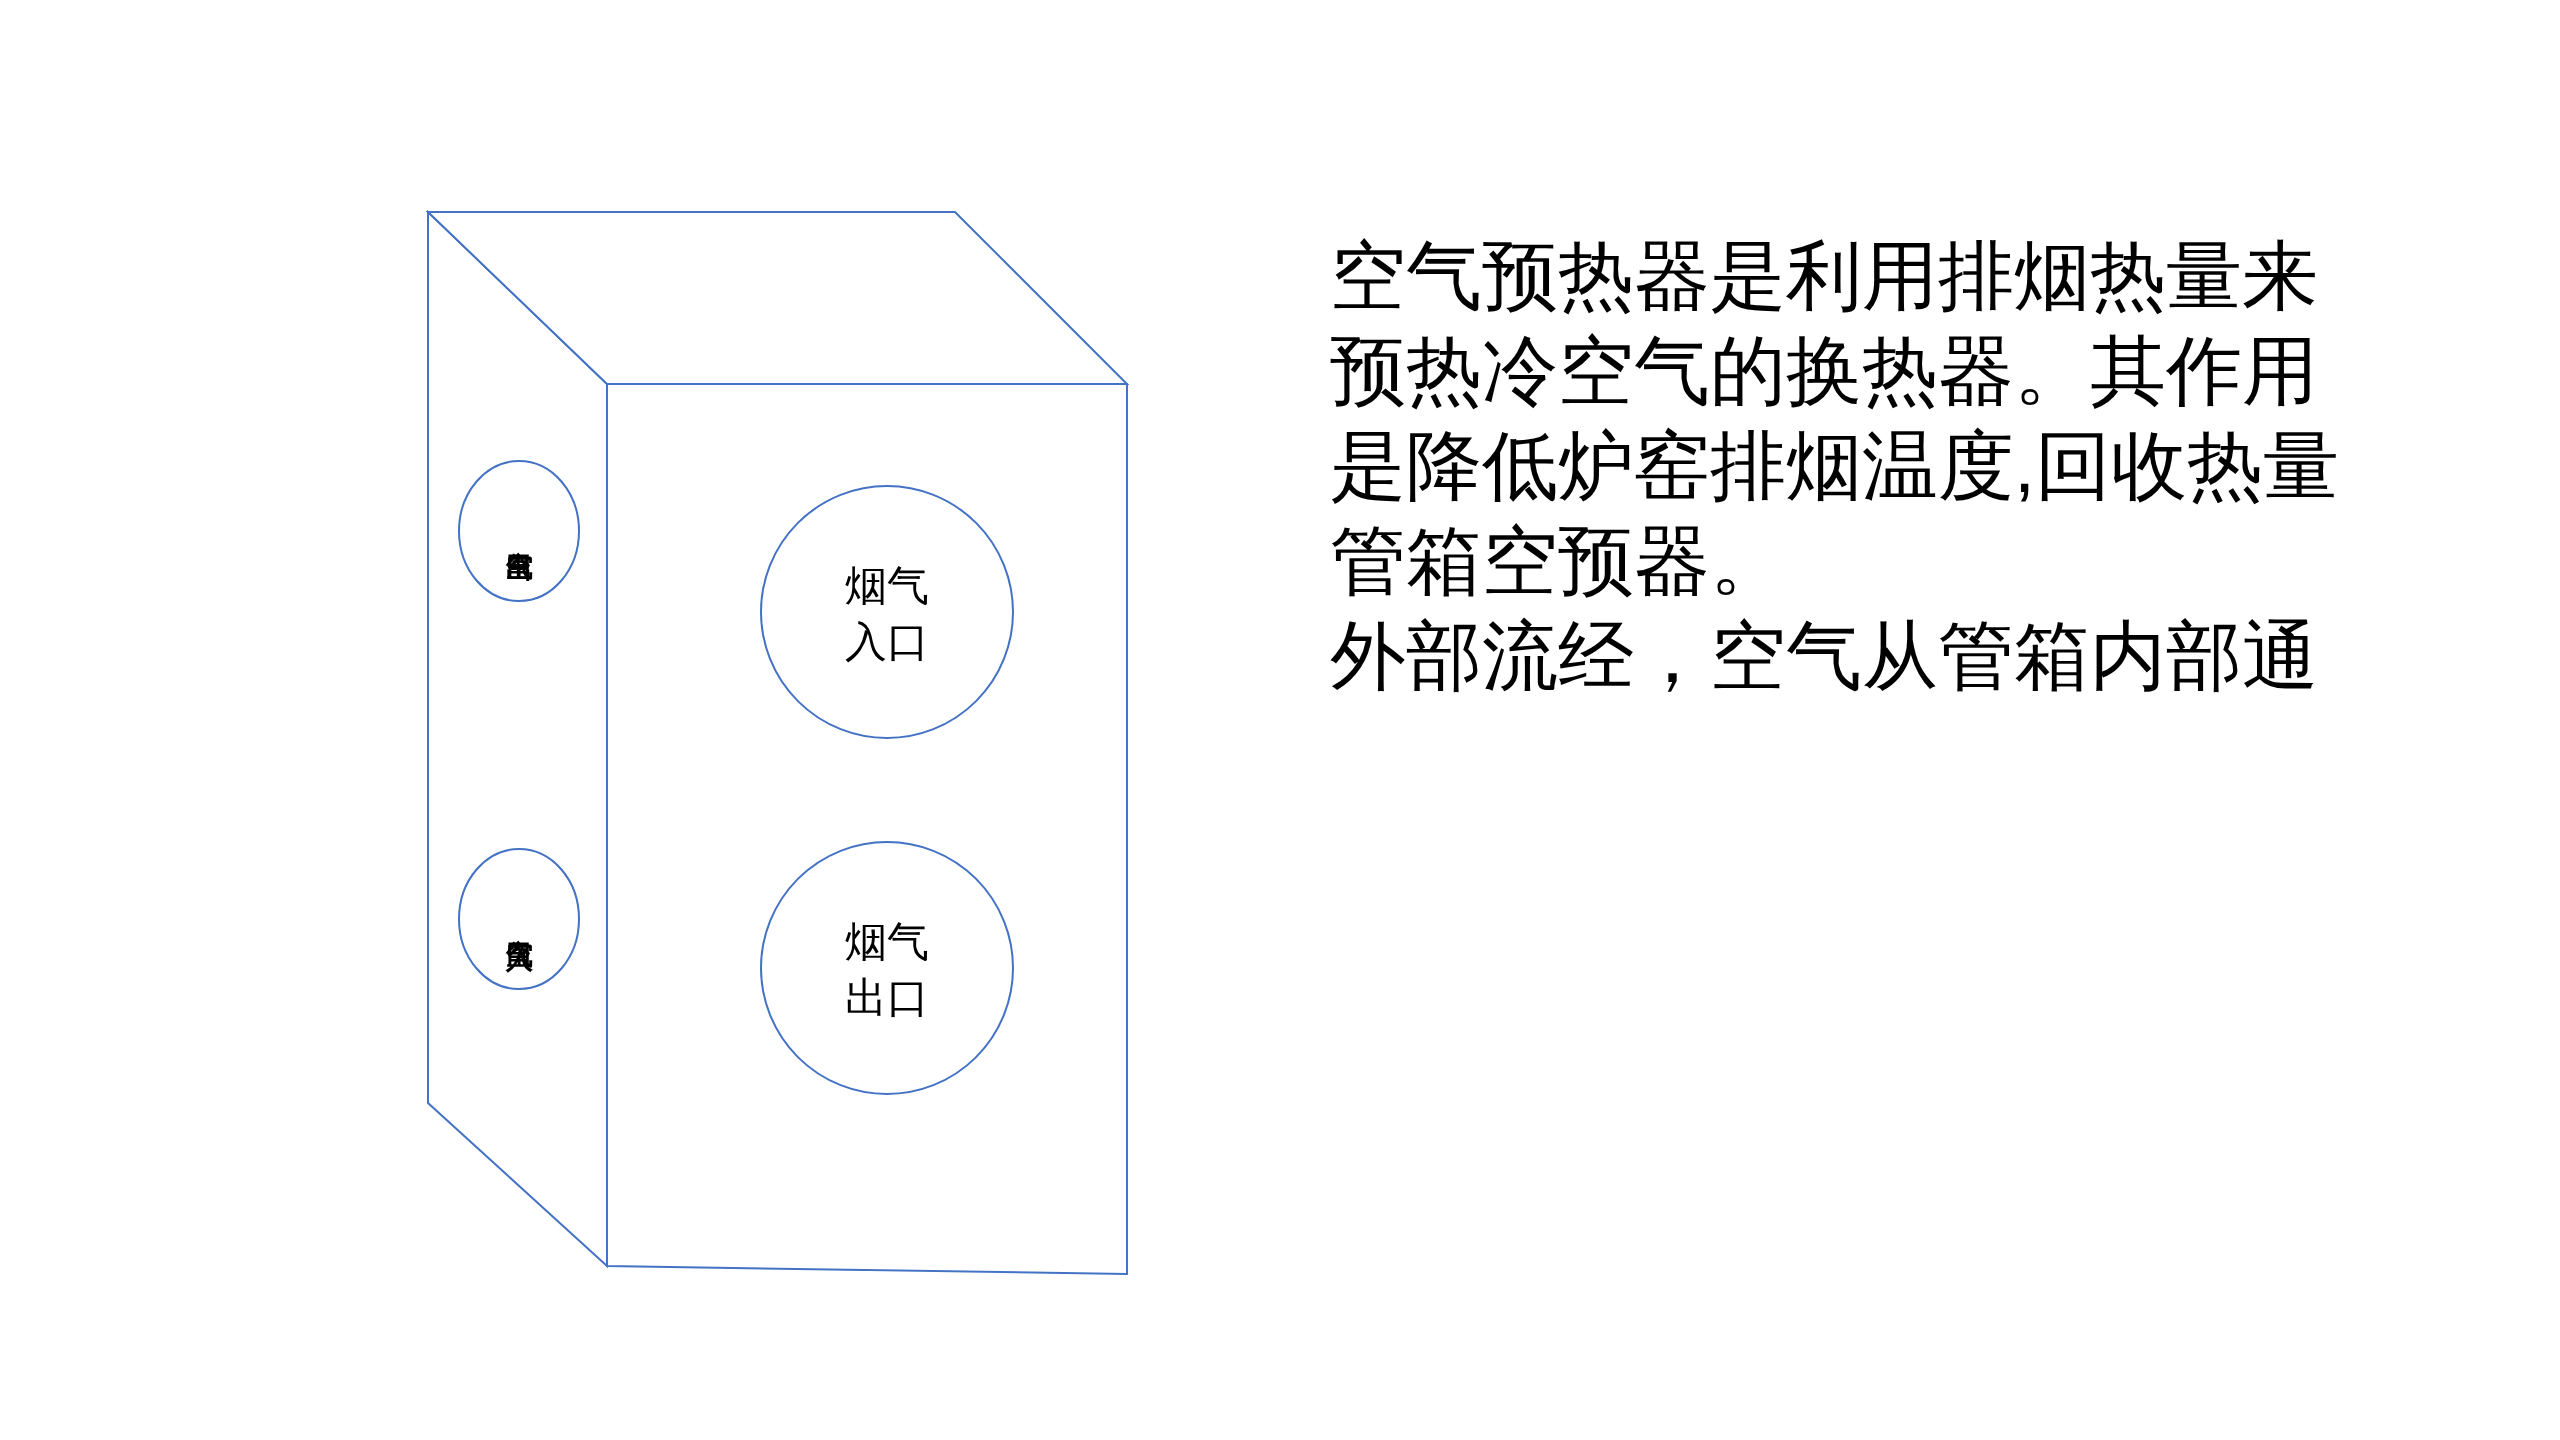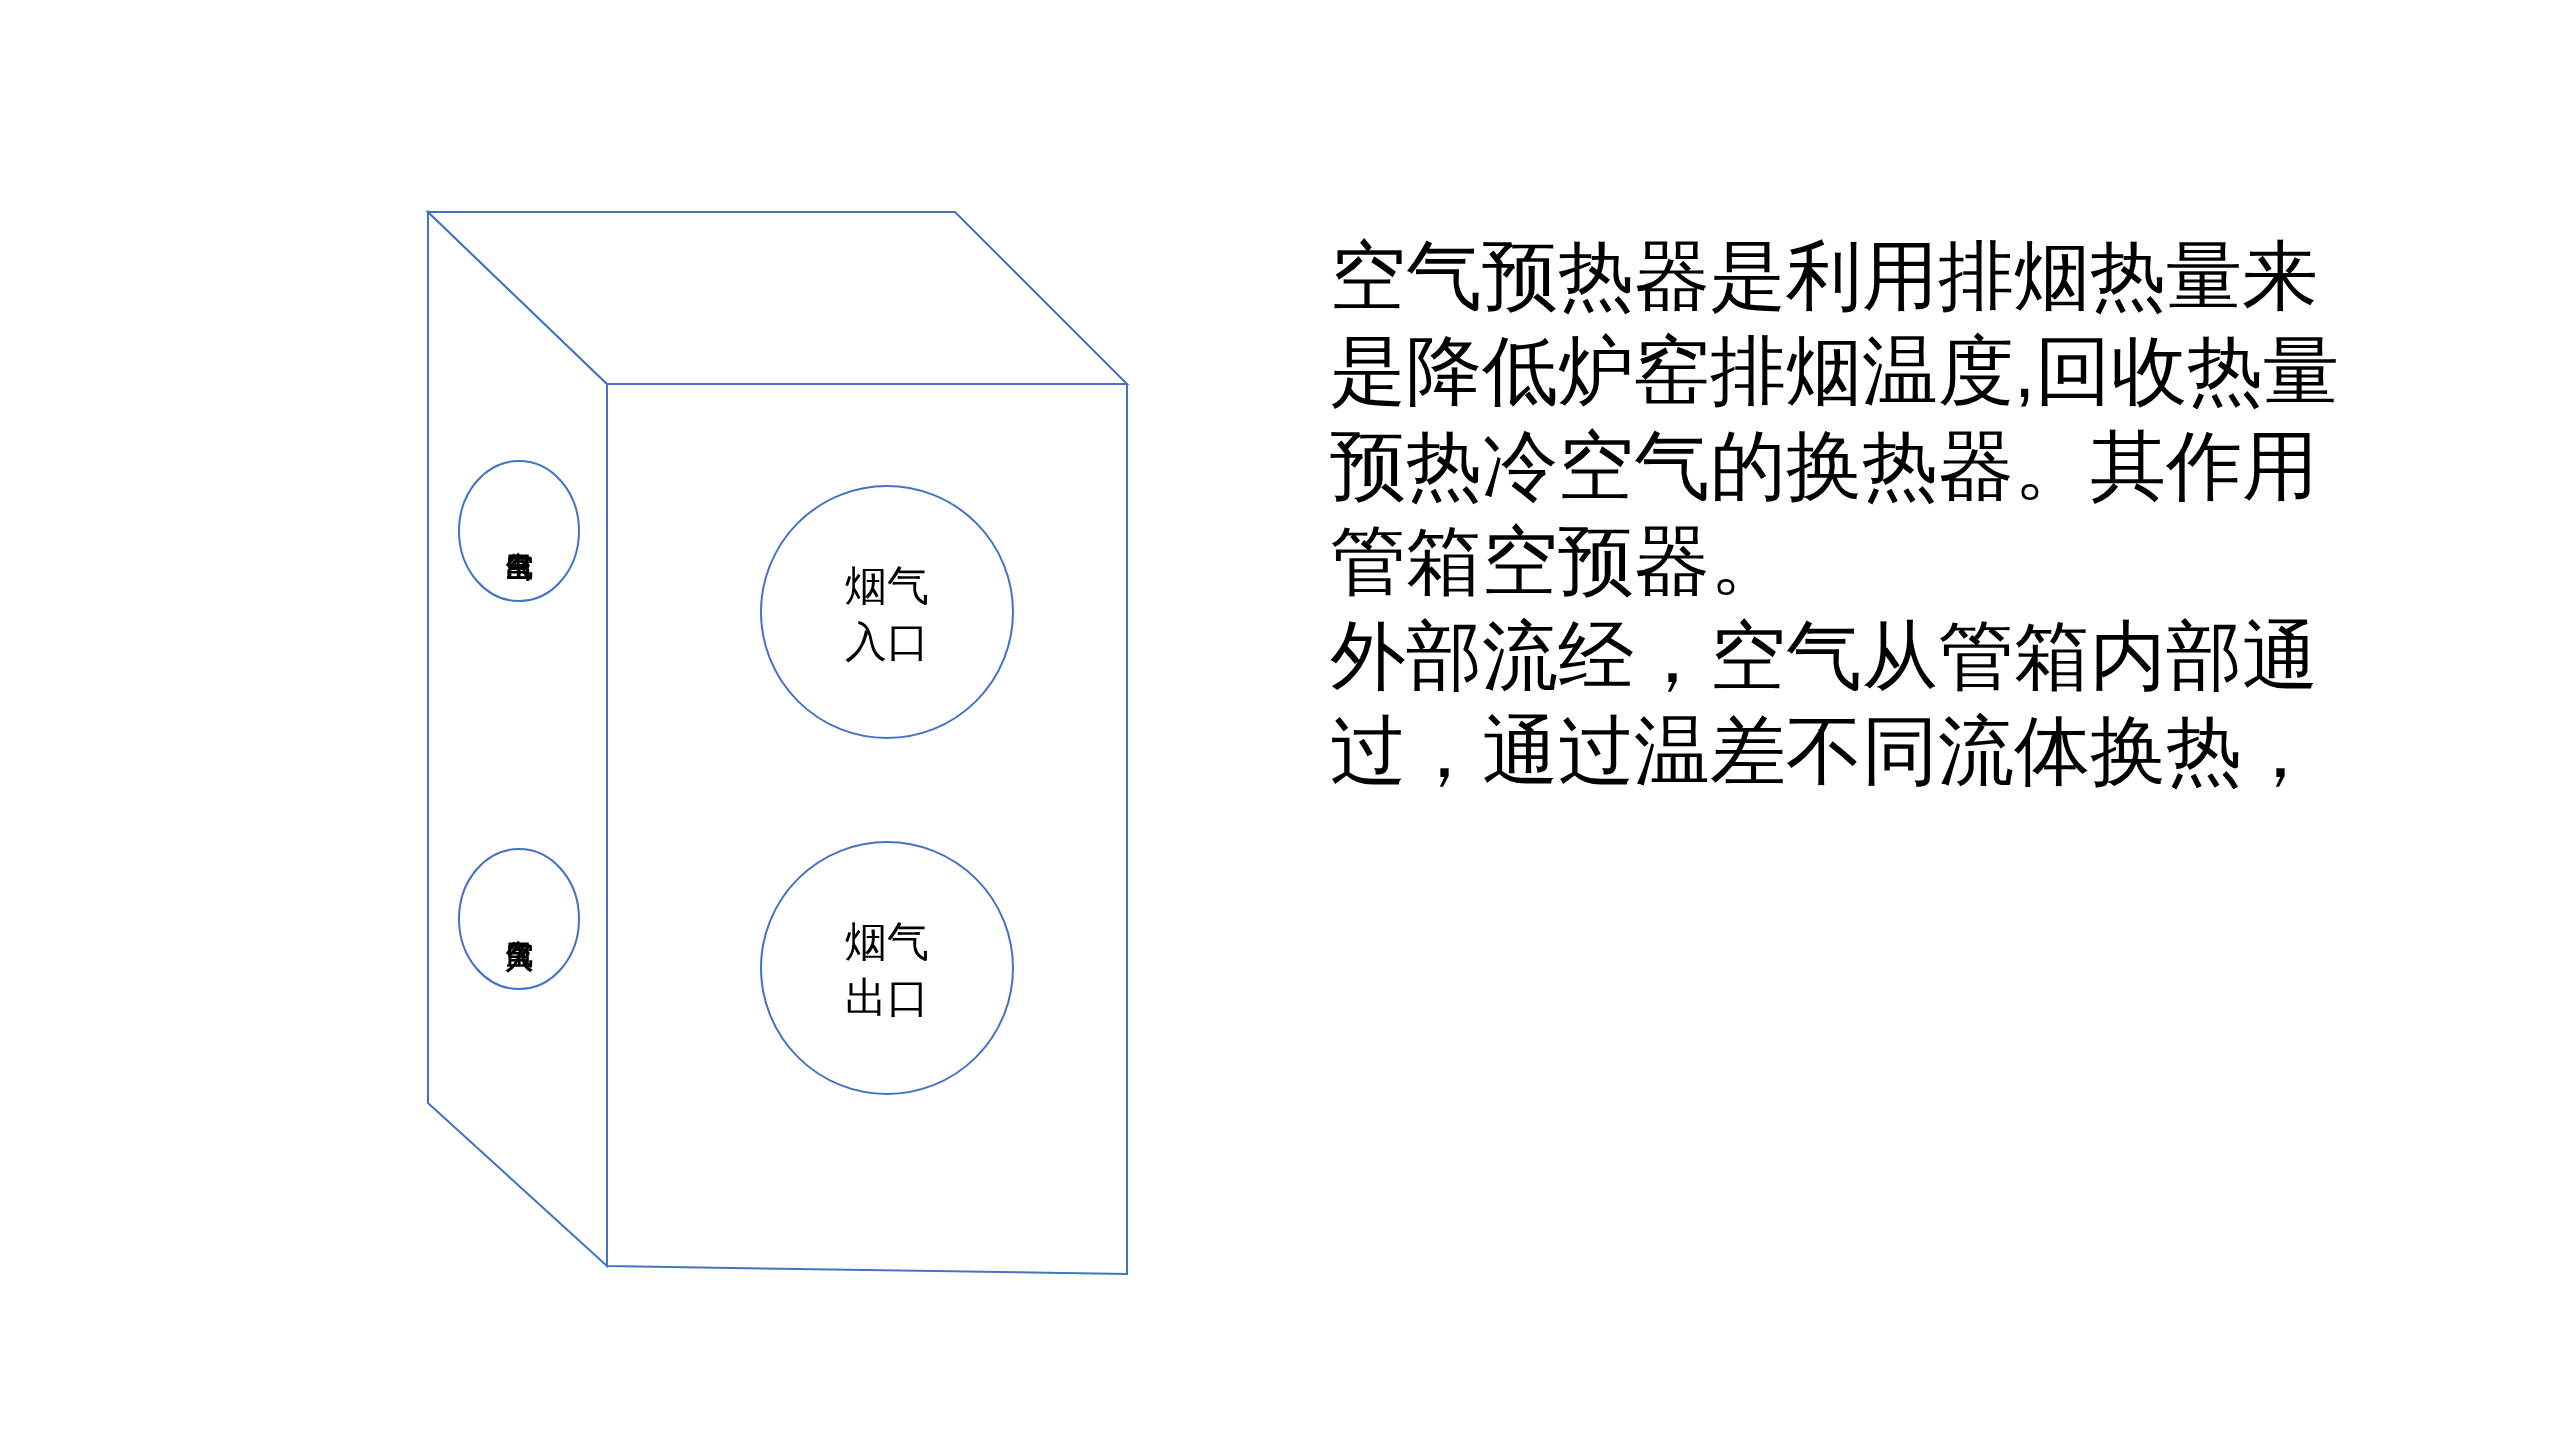--- a/index.html
+++ b/index.html
@@ -89,20 +89,19 @@
 
     <text x="887" y="956">烟气</text>
     <text x="887" y="1012">出口</text>
   </svg>
 
   <div class="vlabel" id="air-outlet-label">空气出口</div>
   <div class="vlabel" id="air-inlet-label">空气入口</div>
 
   <div class="desc">
     <div class="line">空气预热器是利用排烟热量来</div>
+    <div class="line">预热冷空气的换热器。其作用</div>
     <div class="line">是降低炉窑排烟温度,回收热量</div>
-    <div class="line">预热冷空气的换热器。其作用</div>
     <div class="line">管箱空预器。</div>
     <div class="line">外部流经，空气从管箱内部通</div>
-    <div class="line">过，通过温差不同流体换热，</div>
   </div>
 
 </div>
 
 </body></html>

